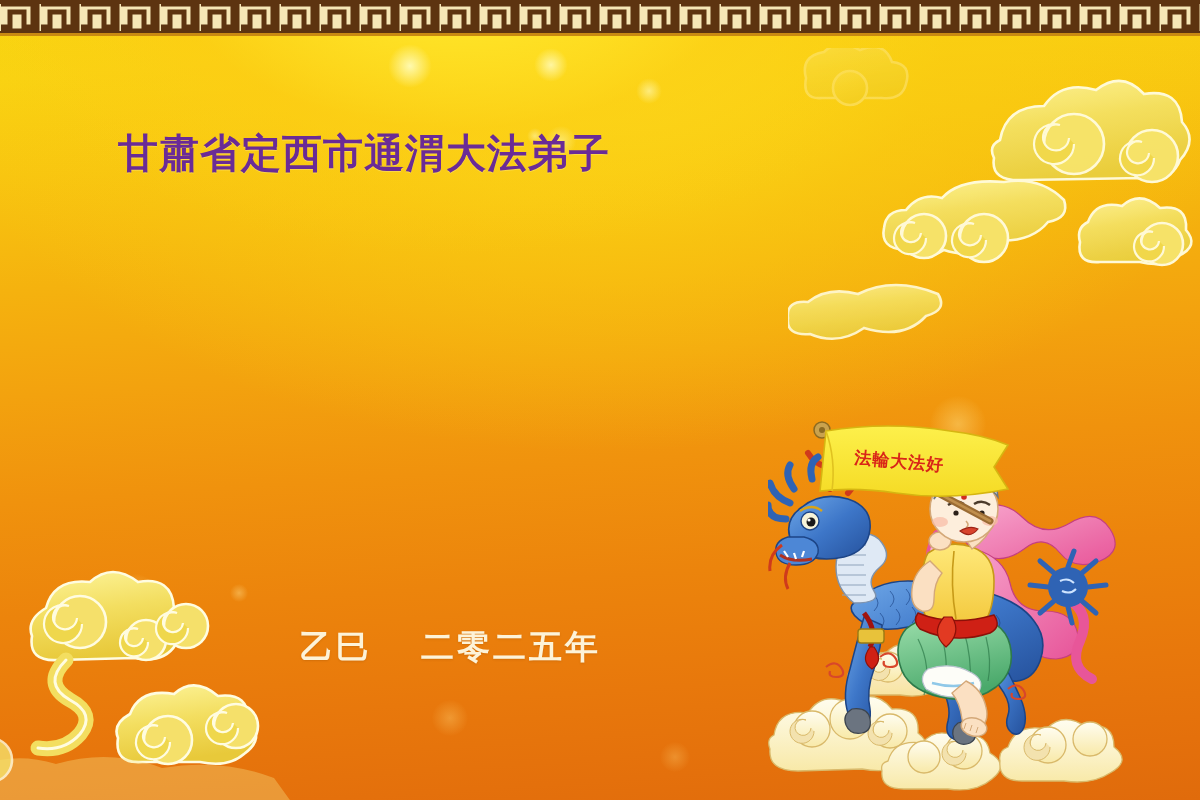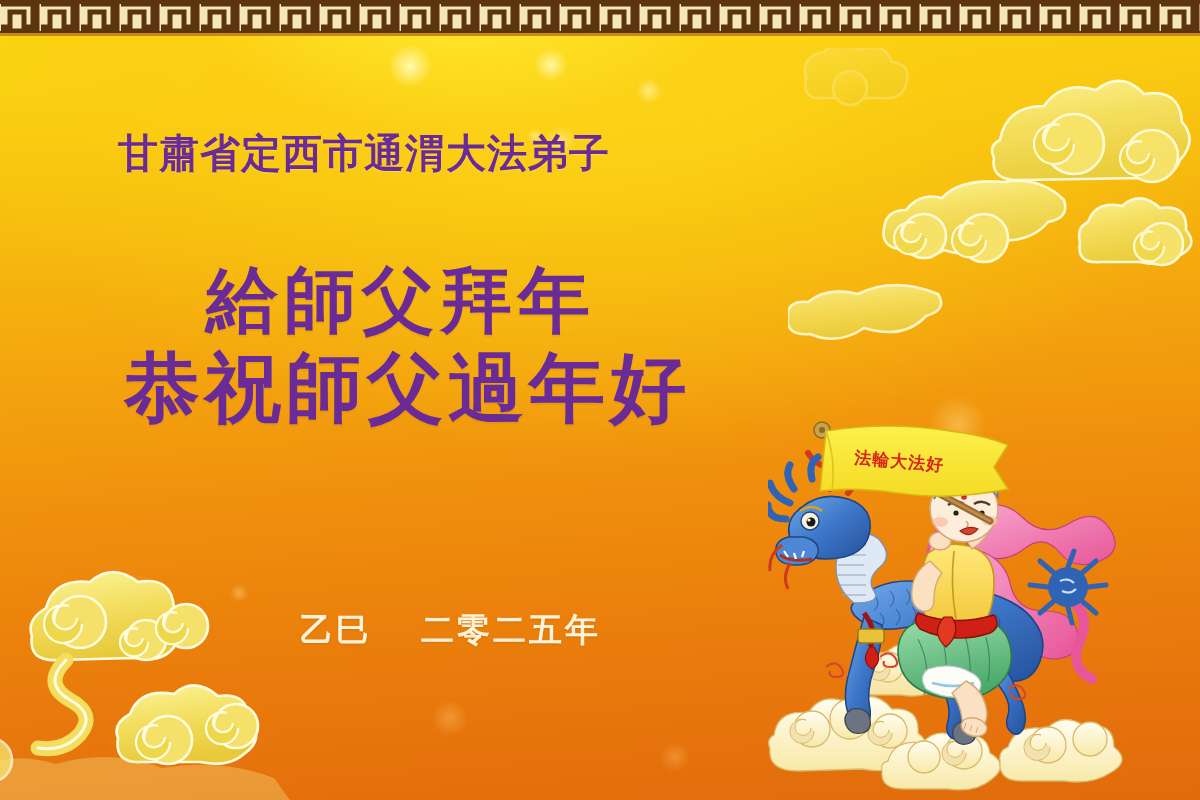--- a/index.html
+++ b/index.html
@@ -68,21 +68,21 @@
     font-weight:700;
     color:#6a2b96;
     line-height:1.06;
     white-space:nowrap;
     text-shadow:0 2px 1px rgba(170,110,20,.18);
   }
   .greet-line.l1{ font-size:72px; letter-spacing:6px; margin-left:88px; }
   .greet-line.l2{ font-size:76px; letter-spacing:5px; margin-left:6px; margin-top:10px; }
 
   .datestamp{
-    position:absolute; left:300px; top:608px;
+    position:absolute; left:300px; top:625px;
     font-family:"DejaVu Serif","Liberation Serif",serif;
     font-size:33px; font-weight:700; color:#fdf3d8;
     letter-spacing:3px; white-space:nowrap;
     text-shadow:0 1px 2px rgba(150,75,5,.28);
   }
   .datestamp .gap{ display:inline-block; width:20px; }
 
   
   .illus{ position:absolute; right:62px; bottom:8px; width:370px; height:375px; z-index:10; }
   .illus svg{ display:block; width:100%; height:100%; }
@@ -389,24 +389,20 @@
         <path d="M58,14 q62,-10 124,0 q34,4 58,14 l-14,22 l14,22 q-58,12 -112,4 q-40,-6 -76,-2 z" fill="url(#bannerG)" stroke="#d6b511" stroke-width="1.6"></path>
         <path d="M58,14 q10,28 6,60" stroke="#e0c220" stroke-width="1.6" fill="none"></path>
         <text class="banner-text" transform="translate(86,46) rotate(5)">法輪大法好</text>
       </g>
     </svg>
   </div>
 
   <div class="text-layer">
     <div class="sender">甘肅省定西市通渭大法弟子</div>
 
-    <div class="greeting">
-      <div class="greet-line l1">給師父拜年</div>
-      <div class="greet-line l2">恭祝師父過年好</div>
-    </div>
 
     <div class="datestamp">
       <span>乙巳</span>
       <span class="gap"></span>
       <span>二零二五年</span>
     </div>
   </div>
 
 </div>
 

